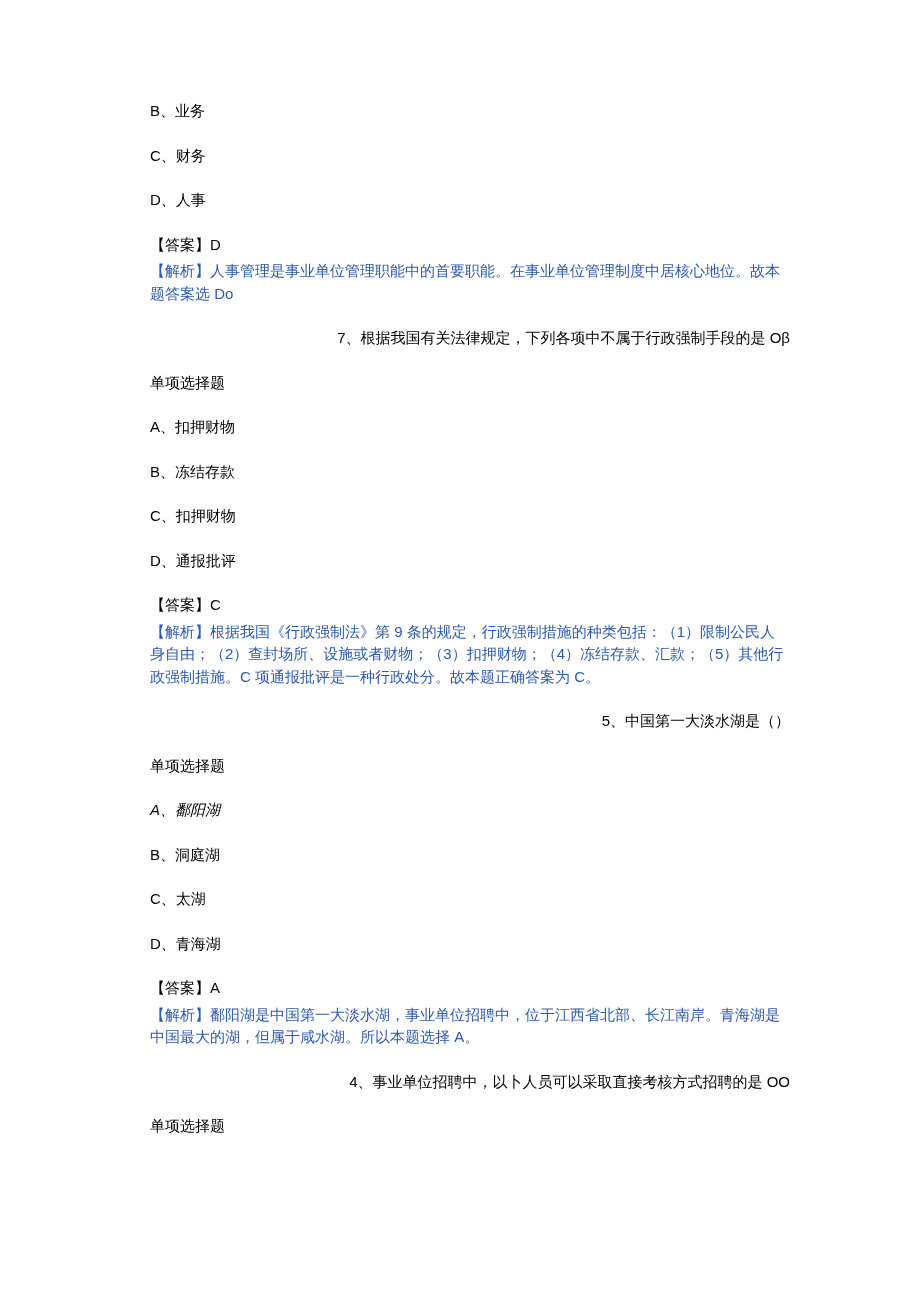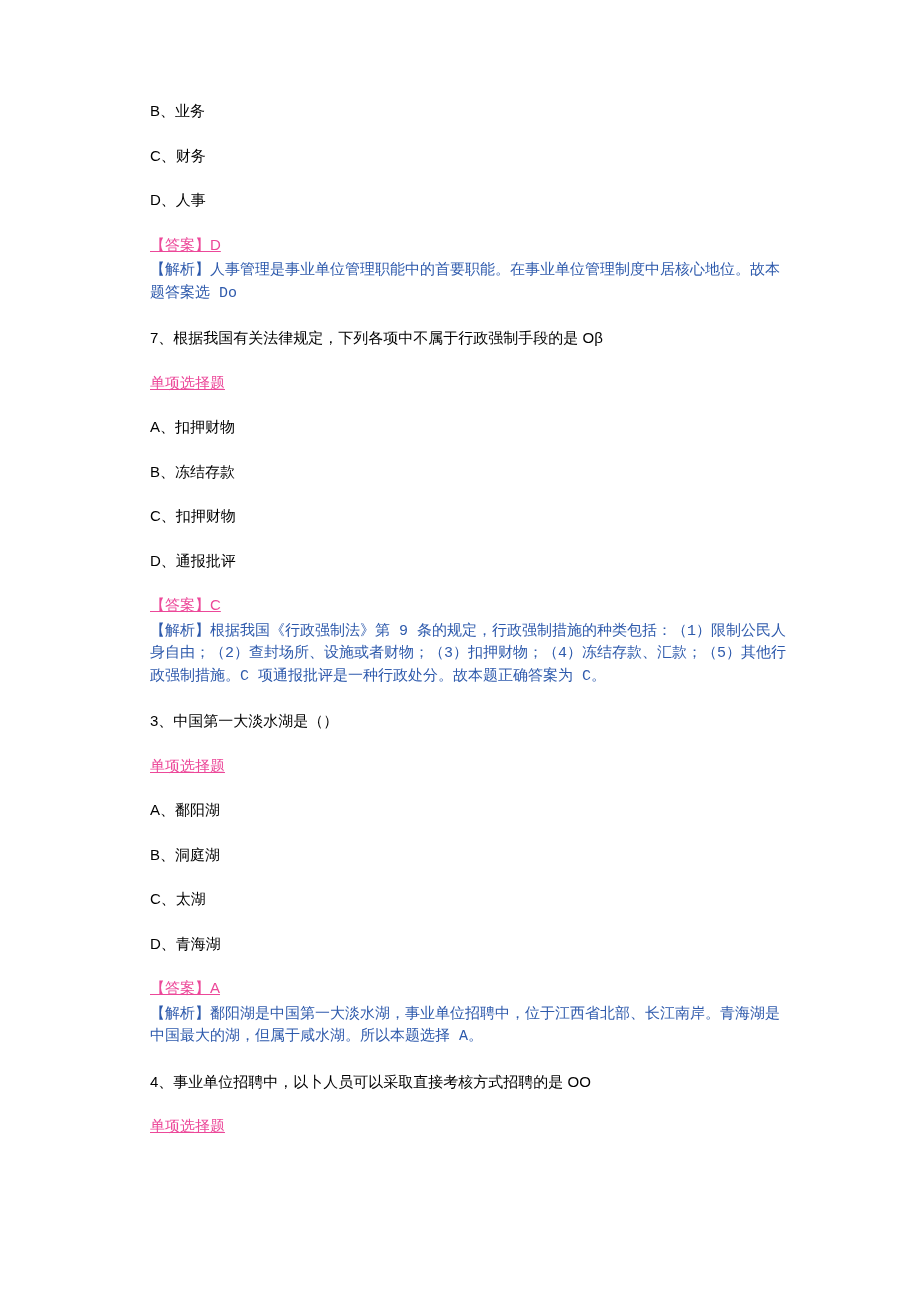--- a/index.html
+++ b/index.html
@@ -16,35 +16,34 @@
     color: #000000;
     line-height: 1.5;
   }
   .block {
     margin-bottom: 22px;
   }
   .option {
     margin-bottom: 22px;
   }
   .red {
-    color: #ec4899;
-    text-decoration: underline;
+    color: #000000;
   }
   .blue {
     color: #2e5aac;
   }
   .answer-line {
     margin-bottom: 4px;
   }
   .explain {
     margin-bottom: 22px;
-    font-family: Liberation Mono, monospace;
   }
   .question {
     margin-bottom: 22px;
+    text-align: right;
   }
 </style>
 </head>
 <body>
 
 <div class="option">B、业务</div>
 <div class="option">C、财务</div>
 <div class="option">D、人事</div>
 
 <div class="answer-line">
@@ -61,23 +60,23 @@
 <div class="option">C、扣押财物</div>
 <div class="option">D、通报批评</div>
 
 <div class="answer-line">
   <span class="red">【答案】</span><span class="red">C</span>
 </div>
 <div class="explain blue">
   <span>【解析】</span><span>根据我国《行政强制法》第 9 条的规定，行政强制措施的种类包括：（1）限制公民人身自由；（2）查封场所、设施或者财物；（3）扣押财物；（4）冻结存款、汇款；（5）其他行政强制措施。C 项通报批评是一种行政处分。故本题正确答案为 C。</span>
 </div>
 
-<div class="question">3、中国第一大淡水湖是（）</div>
+<div class="question">5、中国第一大淡水湖是（）</div>
 <div class="block red">单项选择题</div>
-<div class="option"><span style="">A、鄱阳湖</span></div>
+<div class="option"><span style="font-style:italic">A、鄱阳湖</span></div>
 <div class="option">B、洞庭湖</div>
 <div class="option">C、太湖</div>
 <div class="option">D、青海湖</div>
 
 <div class="answer-line">
   <span class="red">【答案】</span><span class="red">A</span>
 </div>
 <div class="explain blue">
   <span>【解析】</span><span>鄱阳湖是中国第一大淡水湖，事业单位招聘中，位于江西省北部、长江南岸。青海湖是中国最大的湖，但属于咸水湖。所以本题选择 A。</span>
 </div>

